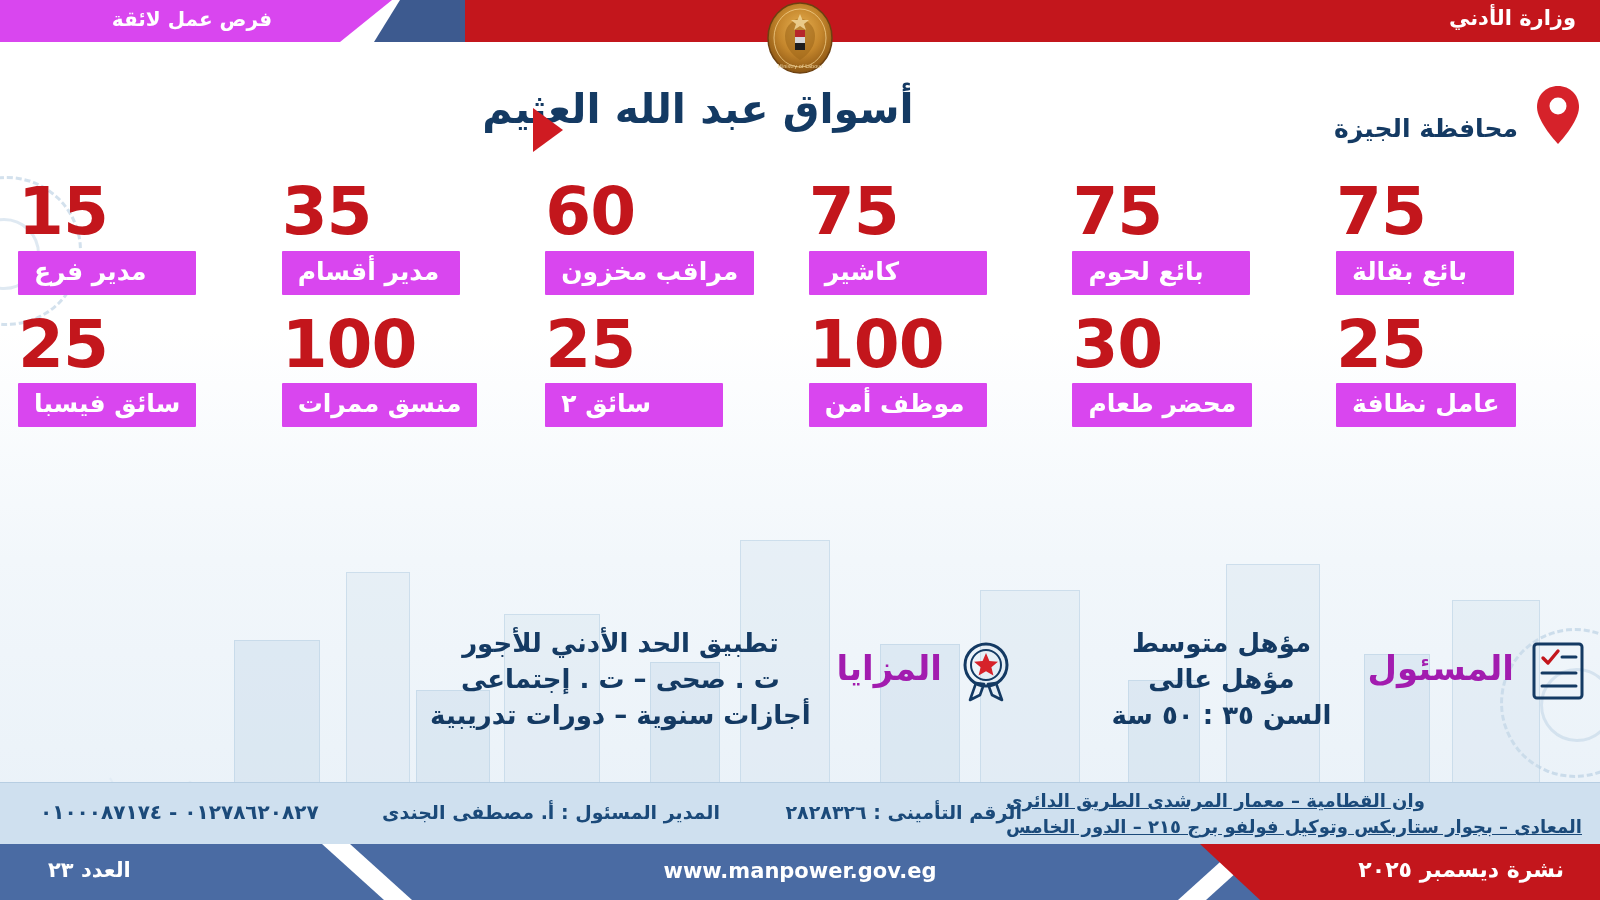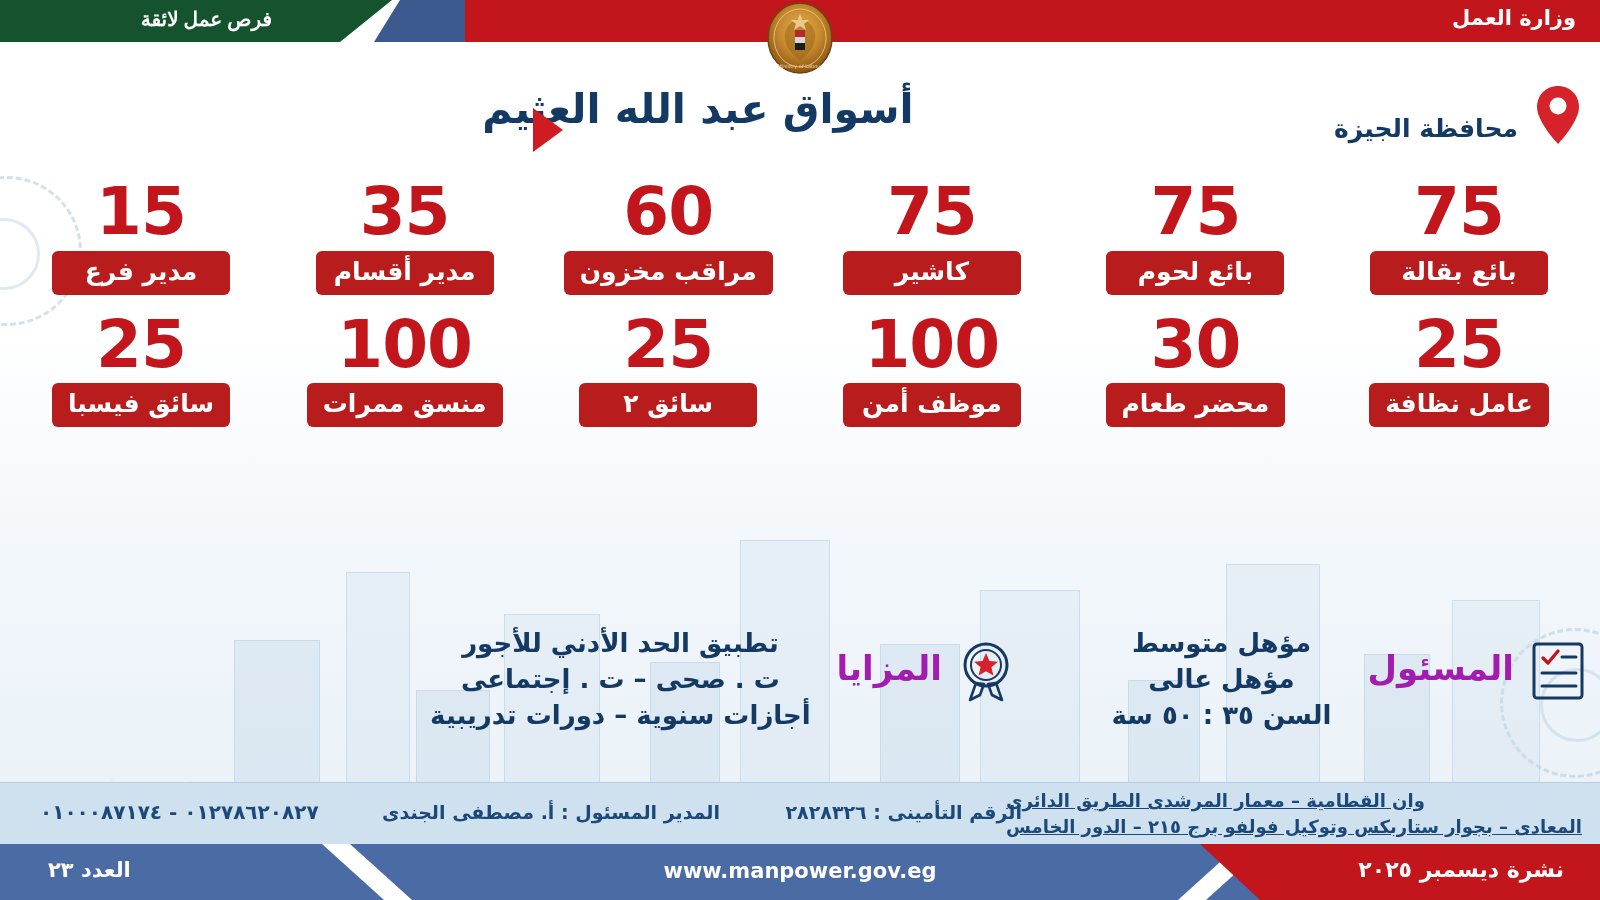--- a/index.html
+++ b/index.html
@@ -38,23 +38,22 @@
   .topbar {
     position:absolute; top:0; left:0; width:1600px; height:42px;
     background:#c3161c; z-index:5;
   }
   .topbar .ministry {
     position:absolute; right:24px; top:6px;
     color:#fff; font-size:21px; font-weight:bold; letter-spacing:.3px;
   }
   .leftbadge {
     position:absolute; top:0; left:0; width:392px; height:42px;
-    background:#14532d; z-index:7;
+    background:#d946ef; z-index:7;
     clip-path:polygon(0 0, 392px 0, 340px 42px, 0 42px);
-    font-family:Liberation Serif, serif;
   }
   .leftbadge span {
     position:absolute; right:120px; top:7px;
     color:#fff; font-size:20px; font-weight:bold; white-space:nowrap;
   }
   .whitewedge {
     position:absolute; top:0; left:330px; width:70px; height:42px;
     background:#fff; z-index:6;
     clip-path:polygon(26px 0, 70px 0, 44px 42px, 0 42px);
   }
@@ -86,29 +85,29 @@
     width:0; height:0; z-index:5;
     border-top:22px solid transparent;
     border-bottom:22px solid transparent;
     border-left:30px solid #cf1b22;
   }
 
   
   .jobs { position:absolute; top:180px; left:0; width:1600px; z-index:3; }
   .jobrow { display:flex; flex-direction:row; justify-content:space-between; padding:0 18px; }
   .jobrow.r2 { margin-top:18px; }
-  .job { width:246px; text-align:center; }
+  .job { width:246px; text-align:left; }
   .job .num {
     font-size:66px; font-weight:bold; color:#c3161c;
     line-height:.98; font-family:"DejaVu Sans","Liberation Sans",sans-serif;
     letter-spacing:-1px;
   }
   .job .lbl {
     display:inline-block; margin-top:6px;
-    background:#b91c1c; color:#fff; border-radius:6px;
+    background:#d946ef; color:#fff; border-radius:1px;
     font-size:25px; font-weight:bold; padding:6px 16px 9px;
     min-width:178px; white-space:nowrap;
   }
 
   
   .midsec { position:absolute; top:612px; left:0; width:1600px; height:160px; z-index:3; }
   .block { position:absolute; display:flex; flex-direction:row; align-items:flex-start; gap:16px; }
   .block.cond { right:14px; top:14px; }
   .block.ben  { right:586px; top:14px; }
   .blk-ico { width:56px; height:62px; flex:0 0 auto; margin-top:14px; }
@@ -182,21 +181,21 @@
   <div class="bld" style="right:170px; width:66px; height:186px;"></div>
   <div class="bld l" style="right:60px; width:88px; height:240px;"></div>
 
   <svg class="wm-map" viewBox="0 0 190 70">
     <path d="M10 55 L40 20 L70 40 L110 12 L150 38 L180 22" fill="none" stroke="rgba(170,198,222,.6)" stroke-width="2"></path>
     <path d="M30 8 L60 60 L100 30 L140 62" fill="none" stroke="rgba(170,198,222,.5)" stroke-width="2"></path>
   </svg>
 </div>
 
 <div class="topbar">
-  <div class="ministry">وزارة العمل</div>
+  <div class="ministry">وزارة الأدني</div>
 </div>
 <div class="bluewedge"></div>
 <div class="whitewedge"></div>
 <div class="leftbadge">
   <span>فرص عمل لائقة</span>
 </div>
 
 <svg class="emblem" viewBox="0 0 86 72">
   <defs>
     <radialGradient id="gemb" cx="50%" cy="38%" r="62%">

